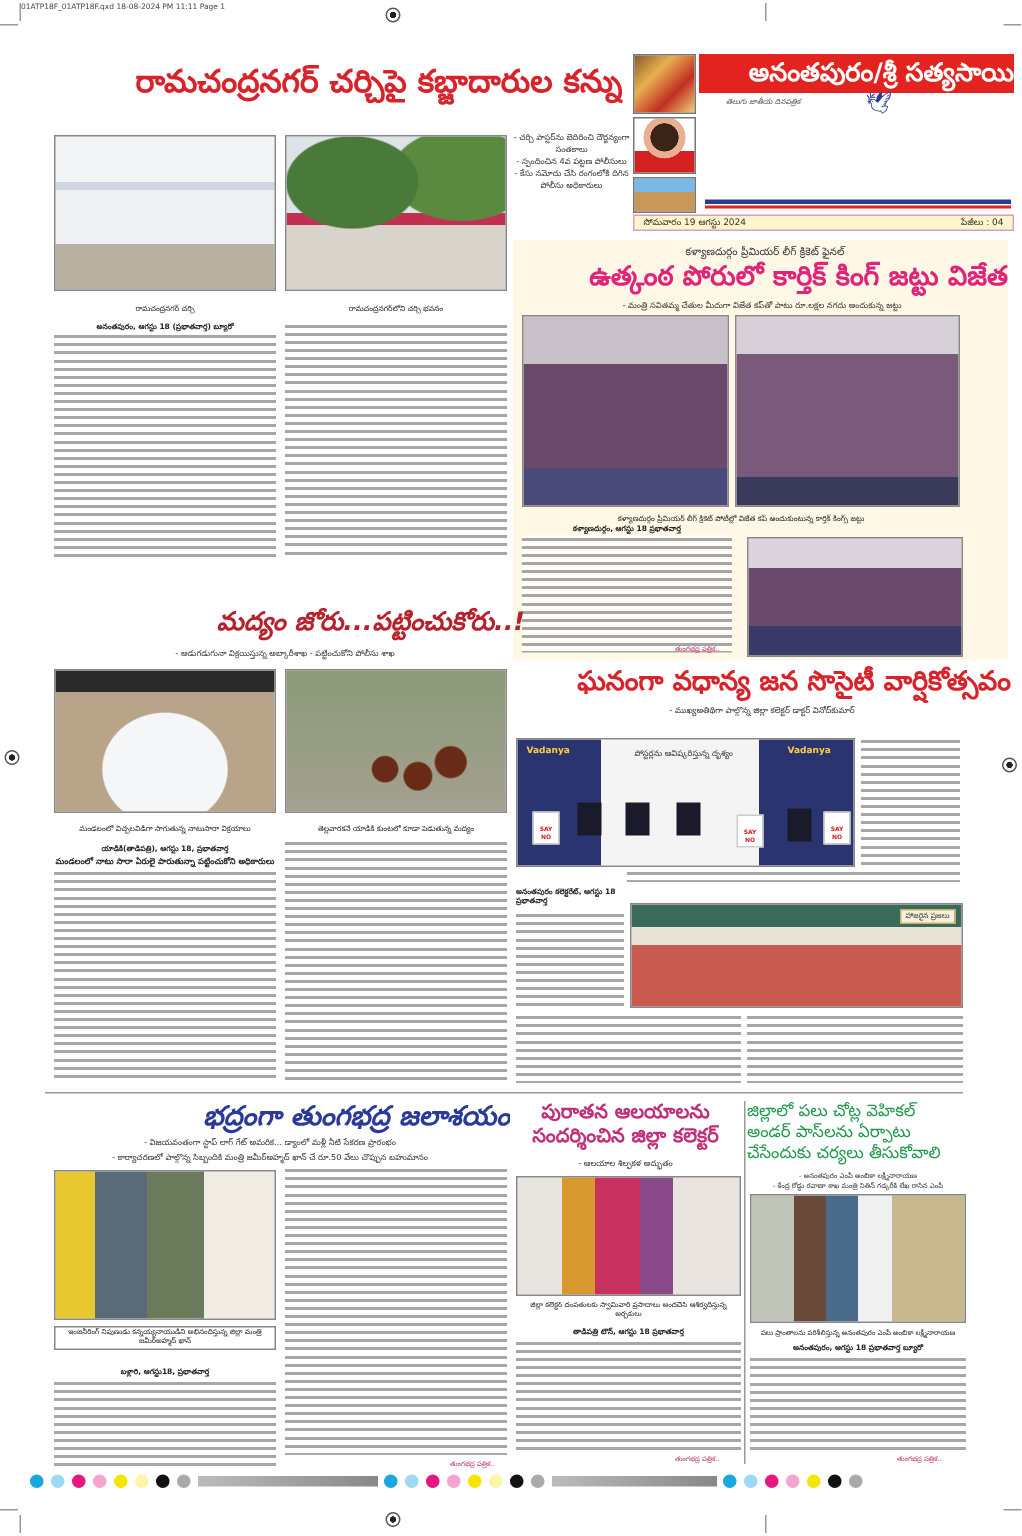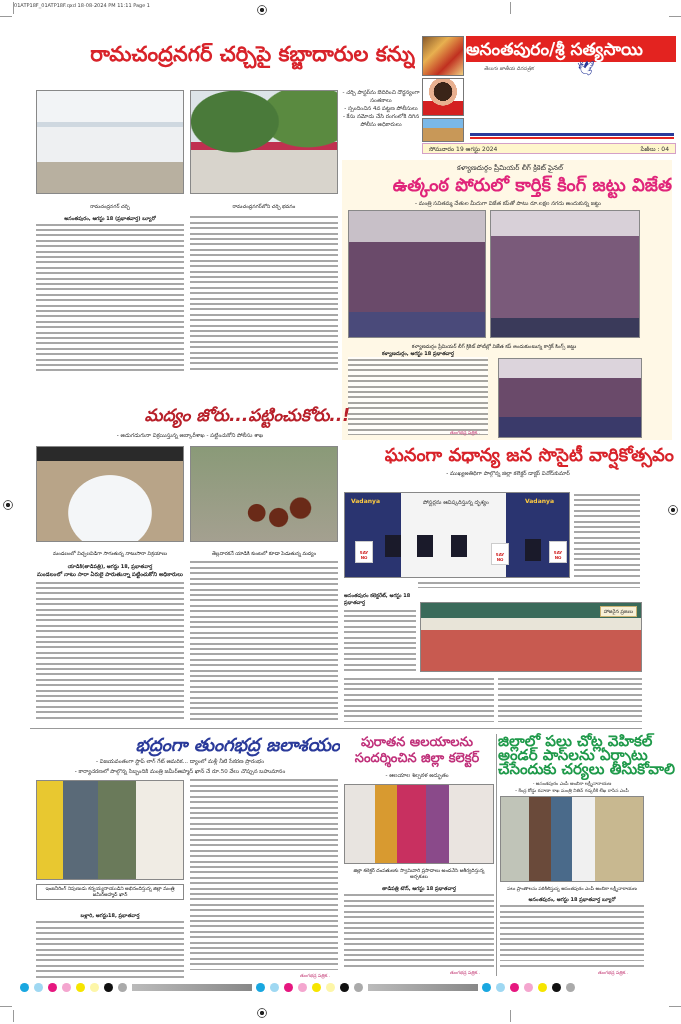--- a/index.html
+++ b/index.html
@@ -39,21 +39,21 @@
 <div class="abs crop-v" style="left:510px;top:2px;"></div>
 <div class="abs crop-v" style="left:13px;top:1010px;"></div>
 <div class="abs crop-v" style="left:510px;top:1010px;"></div>
 
 <div class="abs headline" style="left:30px;top:42px;width:385px;font-size:21px;color:#d8232a;">రామచంద్రనగర్ చర్చిపై కబ్జాదారుల కన్ను</div>
 
 <div class="abs" style="left:422px;top:36px;width:254px;height:118px;">
   <div class="abs" style="left:0;top:0;width:42px;height:40px;background:linear-gradient(135deg,#8a5a2a,#e8b050,#c03020,#f0d080);border:1px solid #777;"></div>
   <div class="abs" style="left:0;top:42px;width:42px;height:38px;background:radial-gradient(circle at 50% 35%,#3a2418 0 30%,#e8b090 31% 45%,transparent 46%),linear-gradient(#fff 0 60%,#d42020 60%);border:1px solid #777;"></div>
   <div class="abs" style="left:0;top:82px;width:42px;height:24px;background:linear-gradient(#7ab8e8 0 40%,#c89858 40%);border:1px solid #777;"></div>
-  <div class="abs masthead-top" style="left:44px;top:0;width:210px;height:26px;font-size:17px;font-weight:bold;text-align:left;line-height:26px;white-space:nowrap;overflow:hidden;">అనంతపురం/శ్రీ సత్యసాయి</div>
+  <div class="abs masthead-top" style="left:44px;top:0;width:210px;height:26px;font-size:17px;font-weight:bold;text-align:right;line-height:26px;white-space:nowrap;overflow:hidden;">అనంతపురం/శ్రీ సత్యసాయి</div>
   <div class="abs" style="left:62px;top:29px;font-size:5px;color:#555;font-style:italic;">తెలుగు జాతీయ దినపత్రిక</div>
   <div class="abs" style="left:155px;top:24px;font-size:14px;color:#2a3a9a;">🕊</div>
   <div class="abs" style="left:48px;top:97px;width:204px;height:3px;background:#2a3a9a;"></div>
   <div class="abs" style="left:48px;top:101px;width:204px;height:2px;background:#e32320;"></div>
   <div class="abs date-bar" style="left:0;top:107px;width:254px;height:11px;">
     <span>సోమవారం 19 ఆగస్టు 2024</span>
     <span>పేజీలు : 04</span>
   </div>
 </div>
 
@@ -135,21 +135,21 @@
 </div>
 <div class="abs sub" style="left:342px;top:772px;width:150px;">- ఆలయాల శిల్పకళ అద్భుతం</div>
 <div class="abs photo" style="left:344px;top:784px;width:150px;height:80px;background:linear-gradient(90deg,#e8e4e0 0 20%,#d89a30 20% 35%,#c83060 35% 55%,#8a4a8a 55% 70%,#eae4e0 70%);"></div>
 <div class="abs caption" style="left:344px;top:868px;width:150px;font-size:4.8px;white-space:normal;line-height:6px;">జిల్లా కలెక్టర్ దంపతులకు స్వామివారి ప్రసాదాలు అందచేసి ఆశీర్వదిస్తున్న అర్చకులు</div>
 <div class="abs caption" style="left:344px;top:885px;width:150px;font-weight:bold;">తాడిపత్రి టౌన్, ఆగస్టు 18 ప్రభాతవార్త</div>
 <div class="abs body-text lines" style="left:344px;top:893px;width:150px;height:76px;"></div>
 <div class="abs byline" style="left:450px;top:970px;">తుంగభద్ర పత్రిక..</div>
 
 <div class="abs vrule" style="left:496px;top:734px;height:242px;"></div>
 
-<div class="abs" style="left:498px;top:734px;width:148px;text-align:left;font-size:15px;font-weight:bold;color:#1f9a4a;line-height:14px;white-space:nowrap;">
+<div class="abs" style="left:498px;top:734px;width:148px;text-align:left;font-size:11px;font-weight:normal;color:#1f9a4a;line-height:14px;white-space:nowrap;">
   <div>జిల్లాలో పలు చోట్ల వెహికల్</div>
   <div>అండర్ పాస్‌లను ఏర్పాటు</div>
   <div>చేసేందుకు చర్యలు తీసుకోవాలి</div>
 </div>
 <div class="abs sub" style="left:498px;top:781px;width:148px;font-size:4.6px;">- అనంతపురం ఎంపీ అంబికా లక్ష్మీనారాయణ</div>
 <div class="abs sub" style="left:498px;top:788px;width:148px;font-size:4.6px;">- కేంద్ర రోడ్డు రవాణా శాఖ మంత్రి నితిన్ గడ్కరీకి లేఖ రాసిన ఎంపీ</div>
 <div class="abs photo" style="left:500px;top:796px;width:144px;height:86px;background:linear-gradient(90deg,#c0c4b8 0 20%,#6a4a3a 20% 35%,#4a6a8a 35% 50%,#f0f0f0 50% 66%,#c8b890 66%);"></div>
 <div class="abs caption" style="left:498px;top:886px;width:148px;font-size:4.6px;">పలు ప్రాంతాలను పరిశీలిస్తున్న అనంతపురం ఎంపీ అంబికా లక్ష్మీనారాయణ</div>
 <div class="abs caption" style="left:498px;top:896px;width:148px;font-weight:bold;">అనంతపురం, ఆగస్టు 18 ప్రభాతవార్త బ్యూరో</div>
 <div class="abs body-text lines" style="left:500px;top:904px;width:144px;height:66px;"></div>

